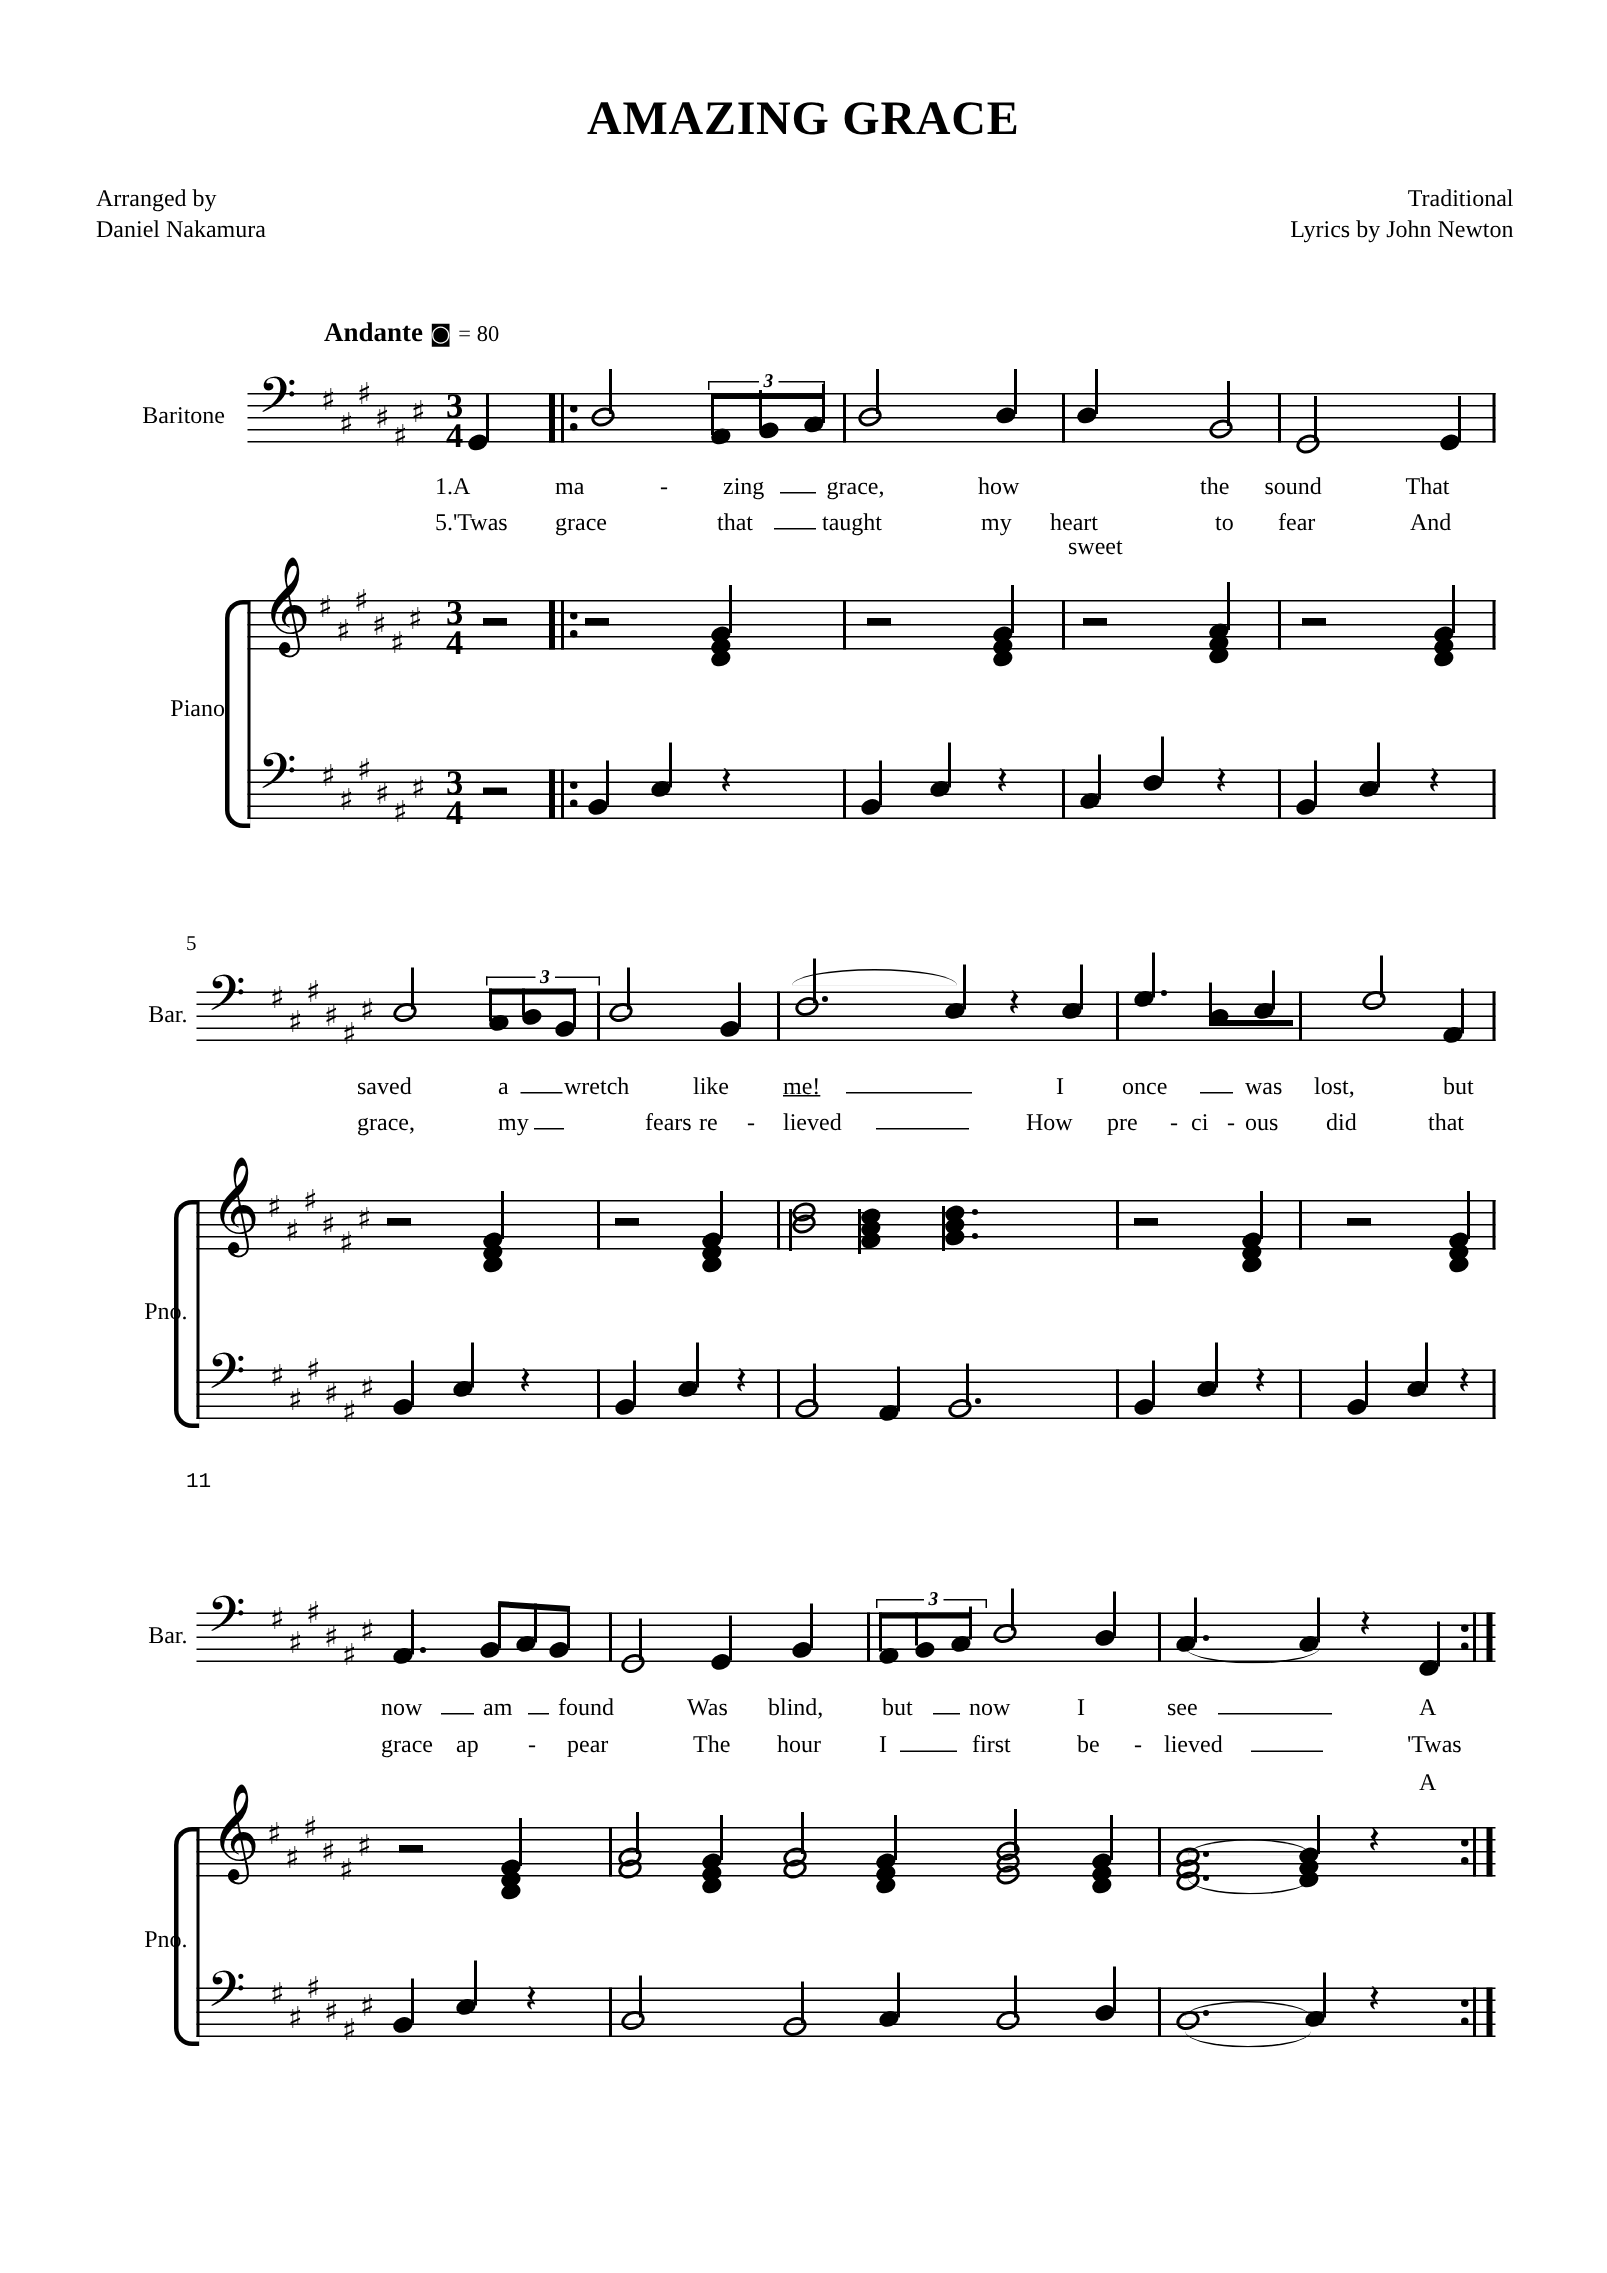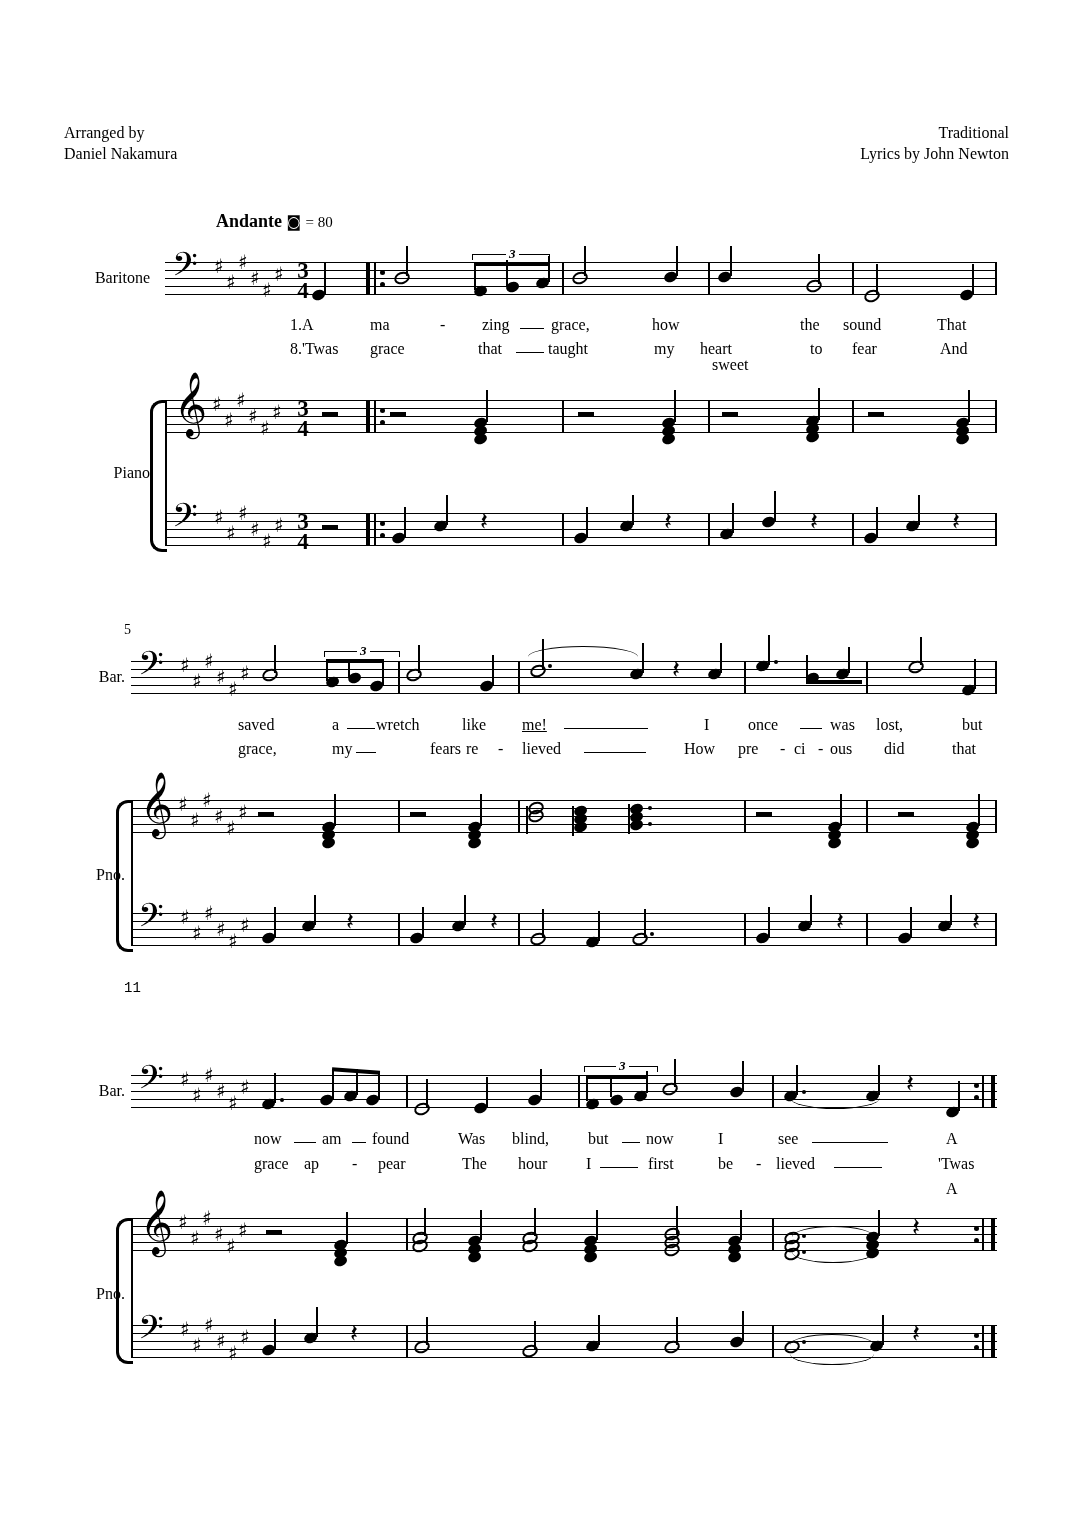--- a/index.html
+++ b/index.html
@@ -72,20 +72,21 @@
   .slur.under{border-top:none;border-bottom:1.6px solid #000;border-radius:50%/0 0 100% 100%;}
   .ext{position:absolute;height:1.3px;background:#000;}
   .repeatdots{position:absolute;}
   .repeatdots i{position:absolute;width:5px;height:5px;border-radius:50%;background:#000;display:block;}
 </style>
 </head>
 <body>
 
 <div class="page">
 
+  <div class="title">AMAZING GRACE</div>
   <div class="arranger">
     <div>Arranged by</div>
     <div>Daniel Nakamura</div>
   </div>
   <div class="credits">
     <div>Traditional</div>
     <div>Lyrics by John Newton</div>
   </div>
 
   <div class="system" style="top:0;">
@@ -170,21 +171,21 @@
       <span style="left:482px;">zing</span>
       <span class="ext" style="left:520px;top:12px;width:24px;"></span>
       <span style="left:551px;">grace,</span>
       <span style="left:652px;">how</span>
       <span style="left:712px;margin-top:40px;">sweet</span>
       <span style="left:800px;">the</span>
       <span style="left:843px;">sound</span>
       <span style="left:937px;">That</span>
     </div>
     <div class="lyricrow" style="left:0;top:340px;width:1071px;">
-      <span style="left:290px;">8.'Twas</span>
+      <span style="left:290px;">5.'Twas</span>
       <span style="left:370px;">grace</span>
       <span style="left:478px;">that</span>
       <span class="ext" style="left:516px;top:12px;width:28px;"></span>
       <span style="left:548px;">taught</span>
       <span style="left:654px;">my</span>
       <span style="left:700px;">heart</span>
       <span style="left:810px;">to</span>
       <span style="left:852px;">fear</span>
       <span style="left:940px;">And</span>
     </div>

